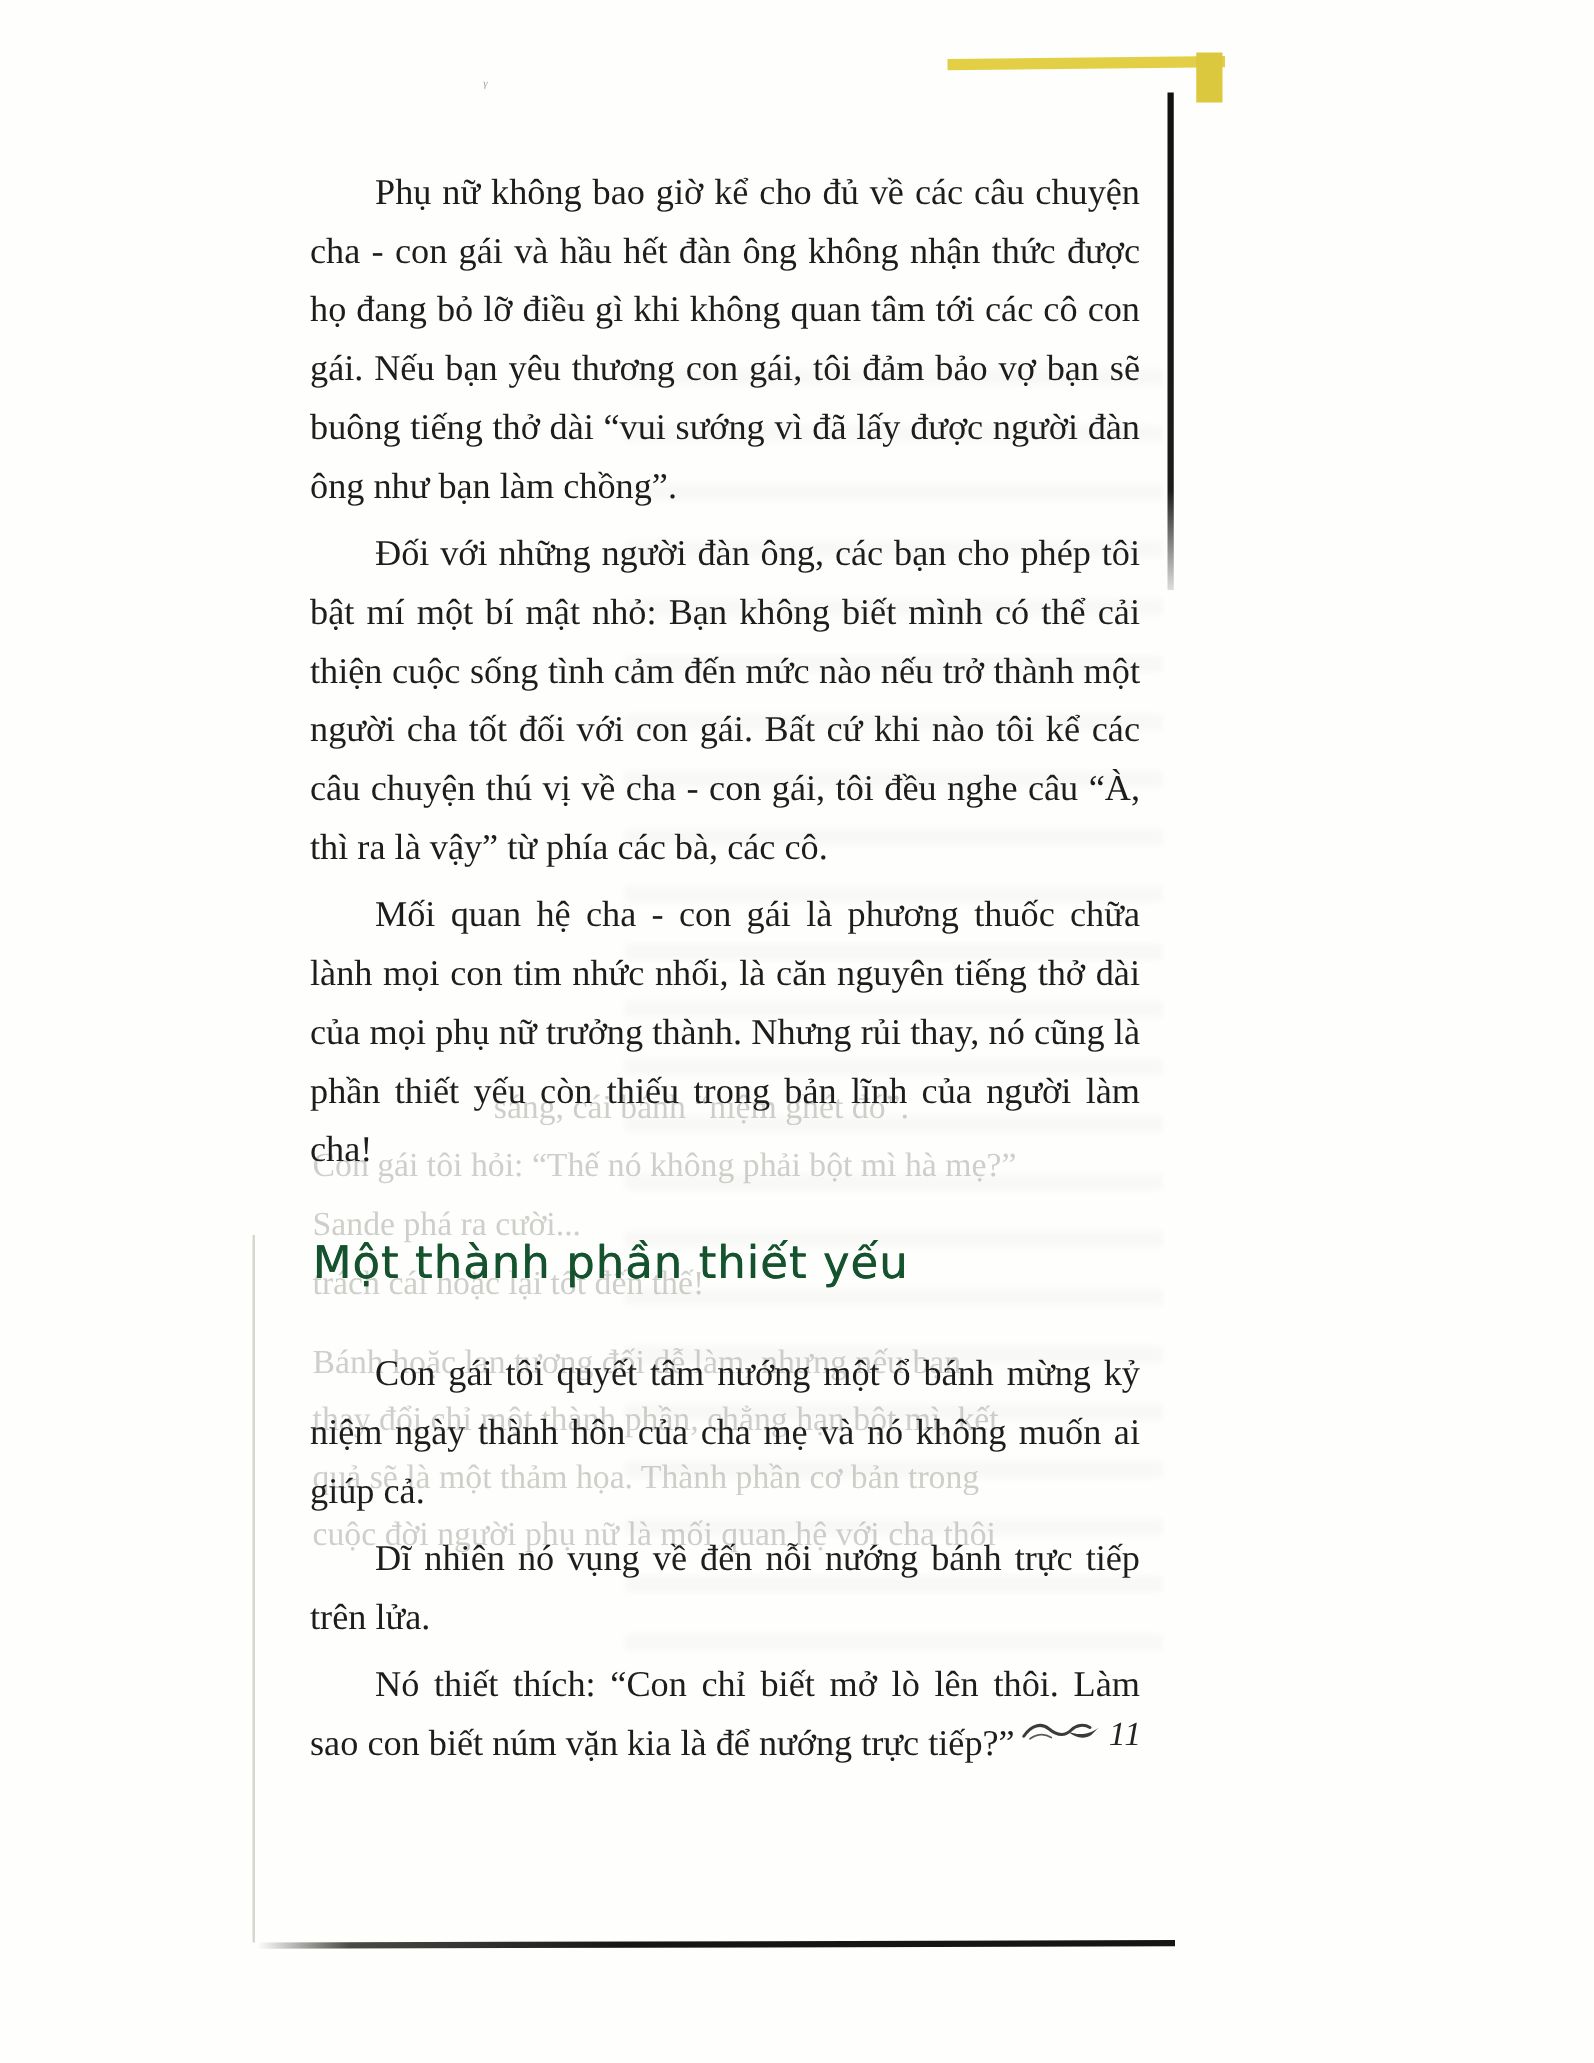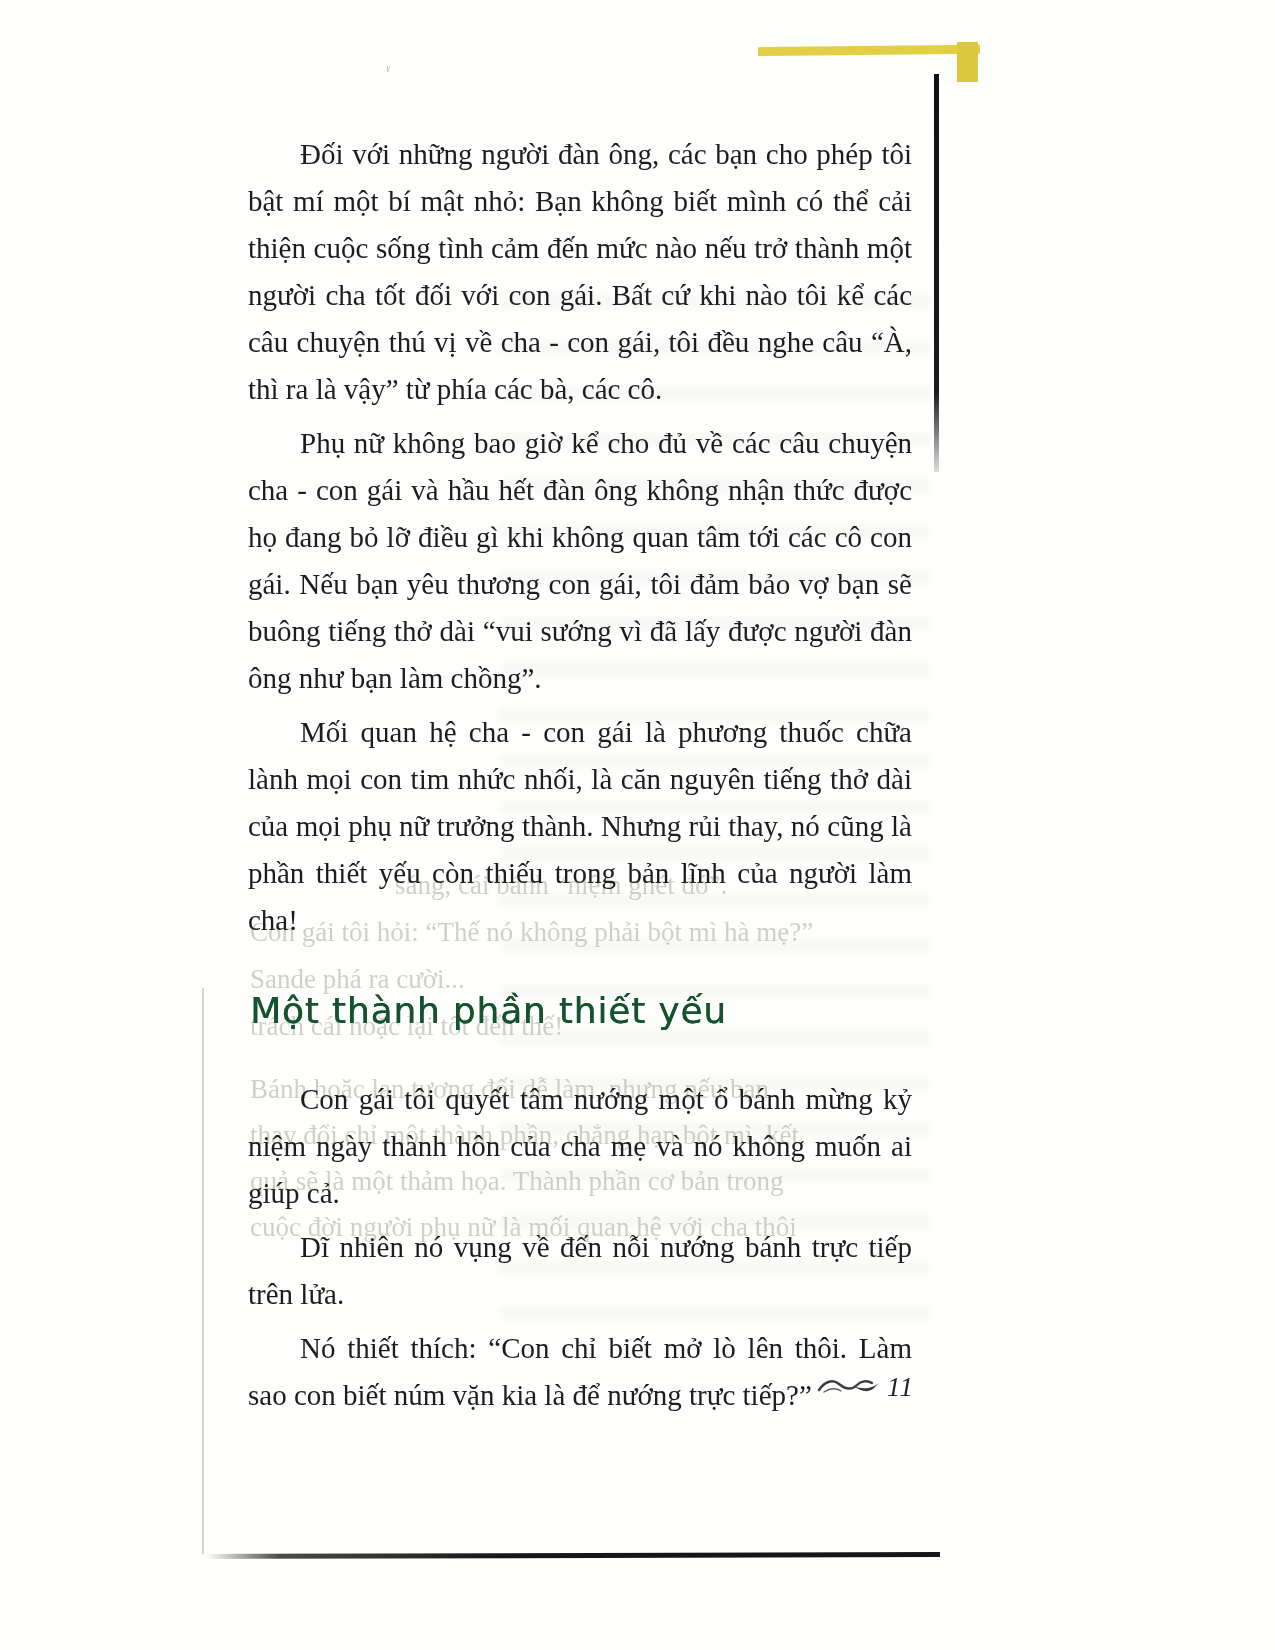--- a/index.html
+++ b/index.html
@@ -123,22 +123,22 @@
     <div class="bleed-line" style="left:250px; top:915px;">Con gái tôi hỏi: “Thế nó không phải bột mì hà mẹ?”</div>
     <div class="bleed-line" style="left:250px; top:962px;">Sande phá ra cười...</div>
     <div class="bleed-line" style="left:250px; top:1009px;">trách cái hoặc lại tốt đến thế!</div>
     <div class="bleed-line" style="left:250px; top:1072px;">Bánh hoặc lan tương đối dễ làm, nhưng nếu bạn</div>
     <div class="bleed-line" style="left:250px; top:1118px;">thay đổi chỉ một thành phần, chẳng hạn bột mì, kết</div>
     <div class="bleed-line" style="left:250px; top:1164px;">quả sẽ là một thảm họa. Thành phần cơ bản trong</div>
     <div class="bleed-line" style="left:250px; top:1210px;">cuộc đời người phụ nữ là mối quan hệ với cha thôi</div>
   </div>
 
   <div class="text-block">
+    <p>Phụ nữ không bao giờ kể cho đủ về các câu chuyện cha - con gái và hầu hết đàn ông không nhận thức được họ đang bỏ lỡ điều gì khi không quan tâm tới các cô con gái. Nếu bạn yêu thương con gái, tôi đảm bảo vợ bạn sẽ buông tiếng thở dài “vui sướng vì đã lấy được người đàn ông như bạn làm chồng”.</p>
     <p>Đối với những người đàn ông, các bạn cho phép tôi bật mí một bí mật nhỏ: Bạn không biết mình có thể cải thiện cuộc sống tình cảm đến mức nào nếu trở thành một người cha tốt đối với con gái. Bất cứ khi nào tôi kể các câu chuyện thú vị về cha - con gái, tôi đều nghe câu “À, thì ra là vậy” từ phía các bà, các cô.</p>
-    <p>Phụ nữ không bao giờ kể cho đủ về các câu chuyện cha - con gái và hầu hết đàn ông không nhận thức được họ đang bỏ lỡ điều gì khi không quan tâm tới các cô con gái. Nếu bạn yêu thương con gái, tôi đảm bảo vợ bạn sẽ buông tiếng thở dài “vui sướng vì đã lấy được người đàn ông như bạn làm chồng”.</p>
     <p>Mối quan hệ cha - con gái là phương thuốc chữa lành mọi con tim nhức nhối, là căn nguyên tiếng thở dài của mọi phụ nữ trưởng thành. Nhưng rủi thay, nó cũng là phần thiết yếu còn thiếu trong bản lĩnh của người làm cha!</p>
     <h2 class="section-heading">Một thành phần thiết yếu</h2>
     <p>Con gái tôi quyết tâm nướng một ổ bánh mừng kỷ niệm ngày thành hôn của cha mẹ và nó không muốn ai giúp cả.</p>
     <p>Dĩ nhiên nó vụng về đến nỗi nướng bánh trực tiếp trên lửa.</p>
     <p>Nó thiết thích: “Con chỉ biết mở lò lên thôi. Làm sao con biết núm vặn kia là để nướng trực tiếp?”</p>
   </div>
 
   <div class="footer">
     <span class="flourish">
       <svg width="66" height="26" viewBox="0 0 66 26" aria-hidden="true">

